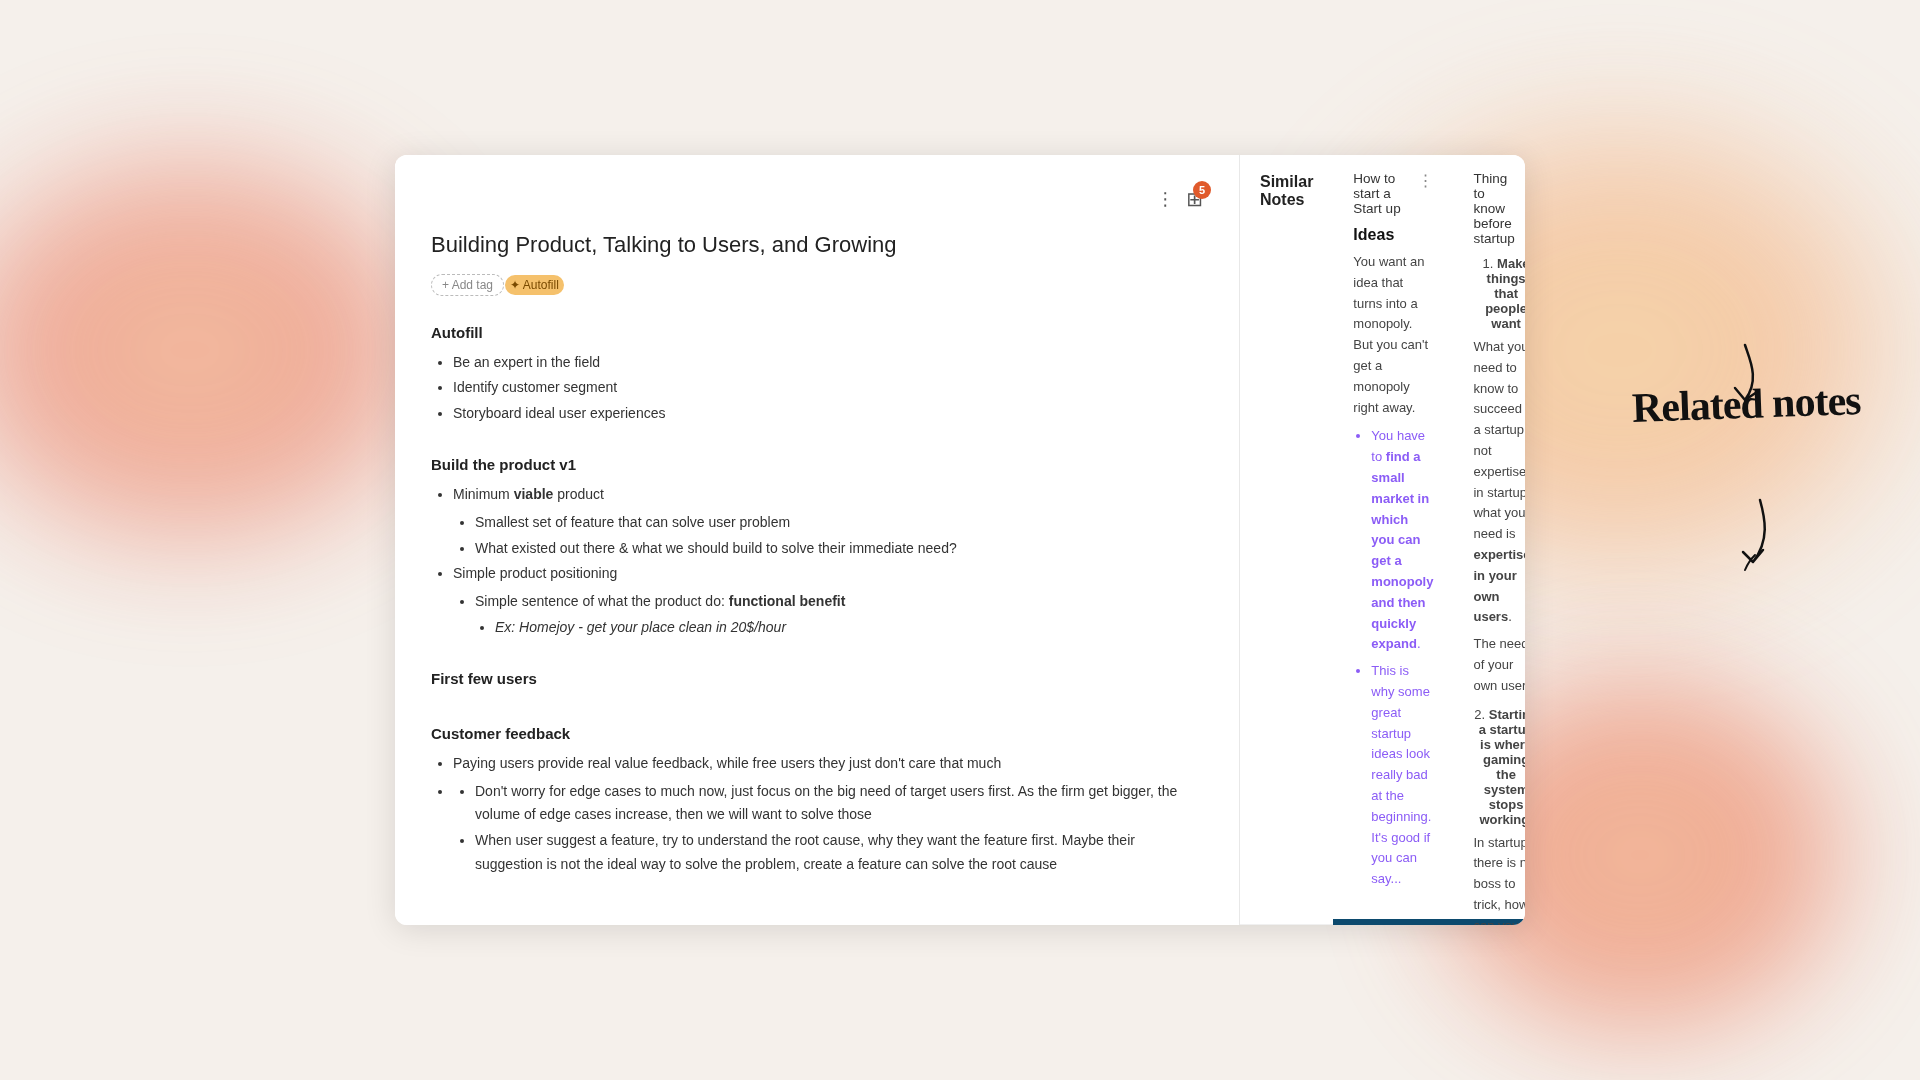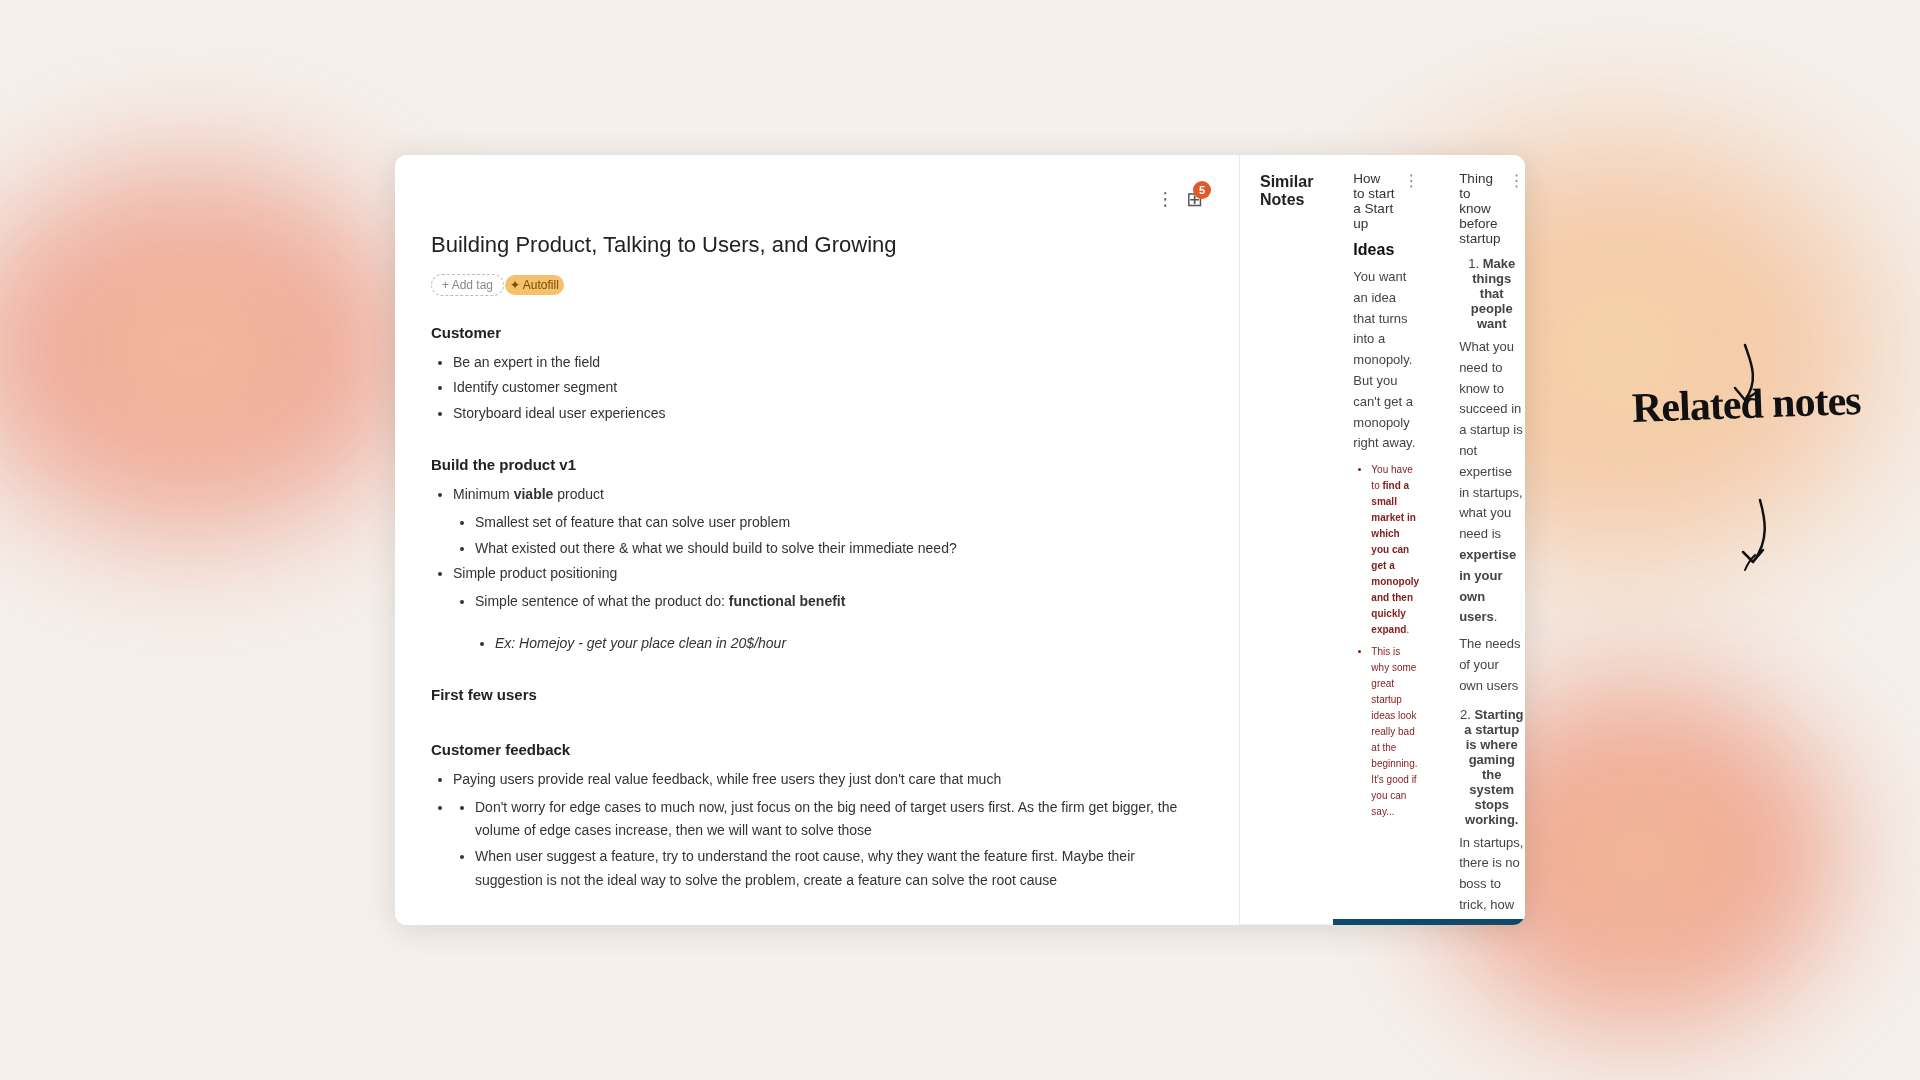--- a/index.html
+++ b/index.html
@@ -181,21 +181,21 @@
 
     .sub-list {
       list-style: disc;
       padding-left: 22px;
       margin-top: 4px;
     }
 
     .sub-sub-list {
       list-style: disc;
       padding-left: 20px;
-      margin-top: 18px;
+      margin-top: 2px;
     }
 
     .italic-text { font-style: italic; }
     .bold-text { font-weight: 700; }
 
     .spacer { height: 20px; }
 
     
     .similar-notes {
       width: 285px;
@@ -248,22 +248,22 @@
     .card-body {
       font-size: 13px;
       color: #444;
       line-height: 1.6;
       margin-bottom: 8px;
     }
 
     .card-bullets {
       list-style: disc;
       padding-left: 18px;
-      font-size: 10px;
-      color: #7f1d1d;
+      font-size: 13px;
+      color: #8b5cf6;
       line-height: 1.6;
     }
 
     .card-bullets li {
       margin-bottom: 6px;
     }
 
     .bold { font-weight: 700; }
 
     .numbered-item {
@@ -313,21 +313,21 @@
       </div>
     </div>
 
     <div class="note-title">Building Product, Talking to Users, and Growing</div>
 
     <div class="tag-row">
       <button class="tag-add">+ Add tag</button>
       <button class="tag-autofill">✦ Autofill</button>
     </div>
 
-    <div class="section-heading">Customer</div>
+    <div class="section-heading">Autofill</div>
     <ul class="bullet-list">
       <li>Be an expert in the field</li>
       <li>Identify customer segment</li>
       <li>Storyboard ideal user experiences</li>
     </ul>
 
     <div class="spacer"></div>
 
     <div class="section-heading">Build the product v1</div>
     <ul class="bullet-list">

